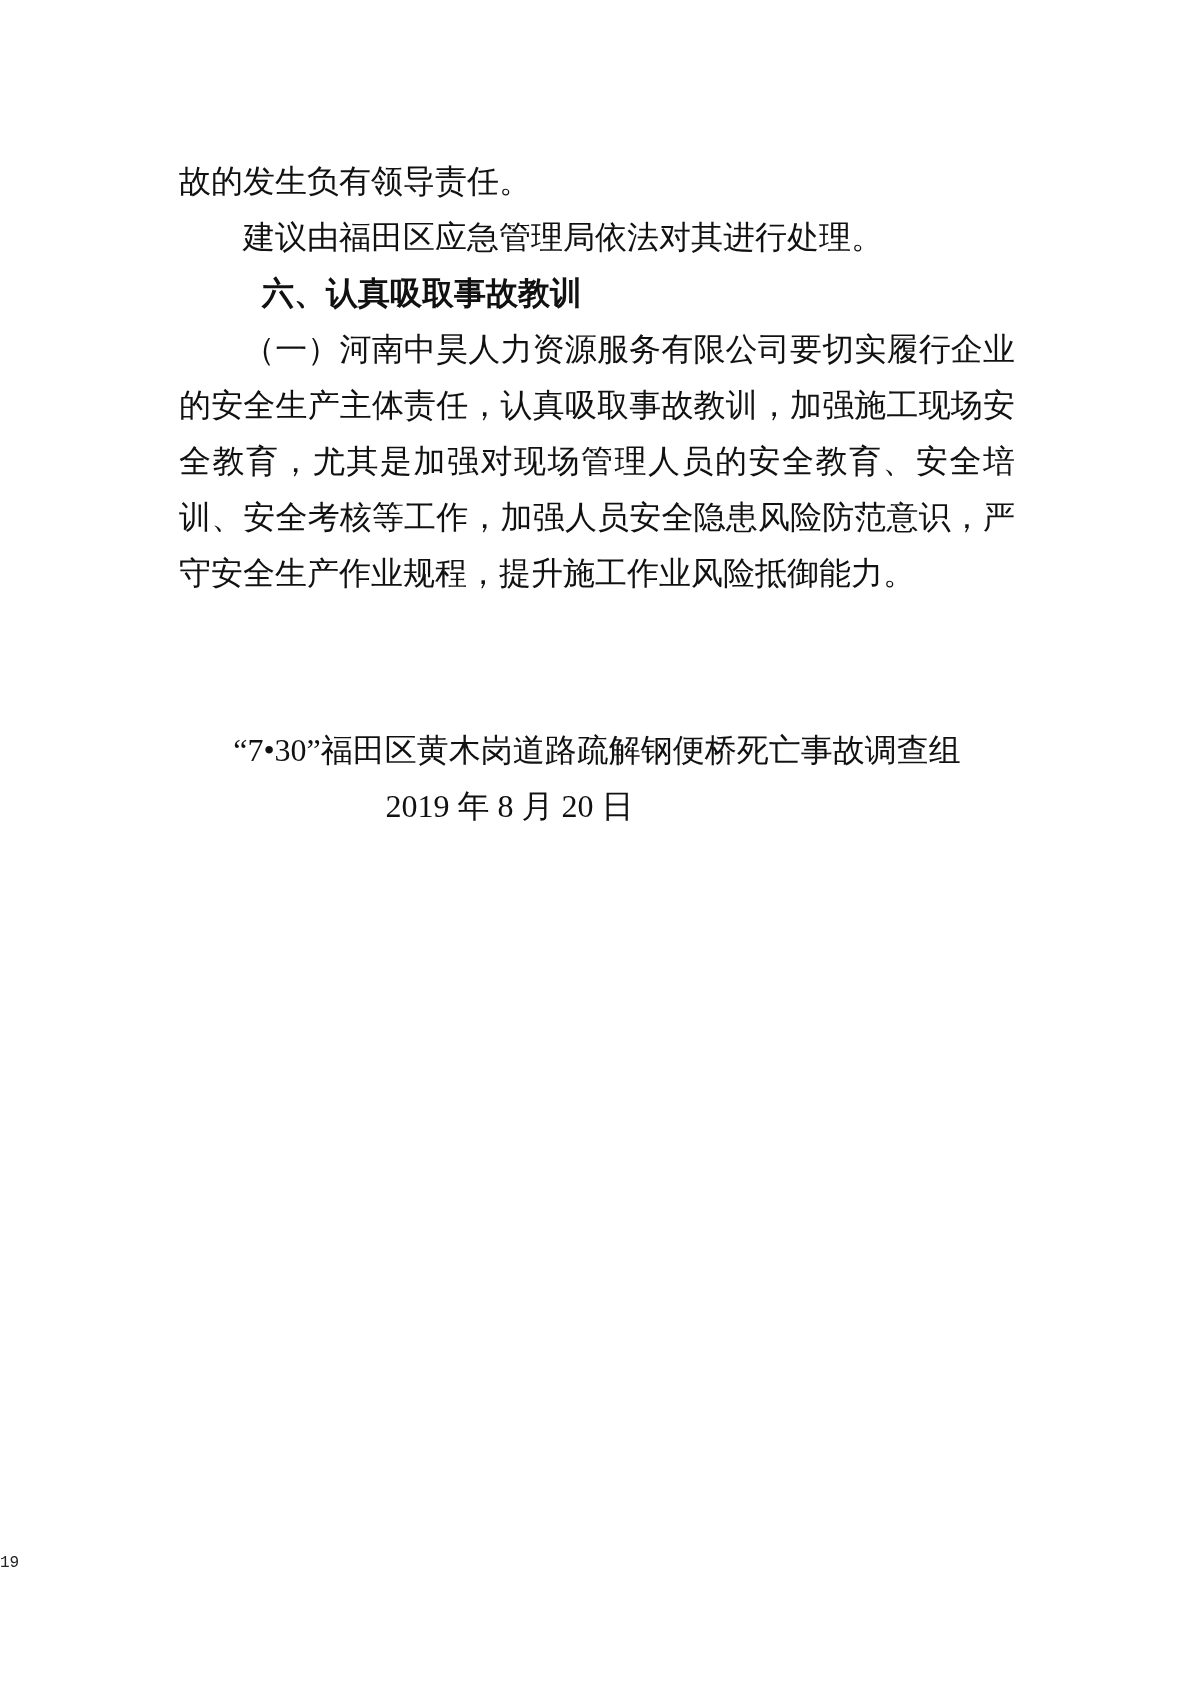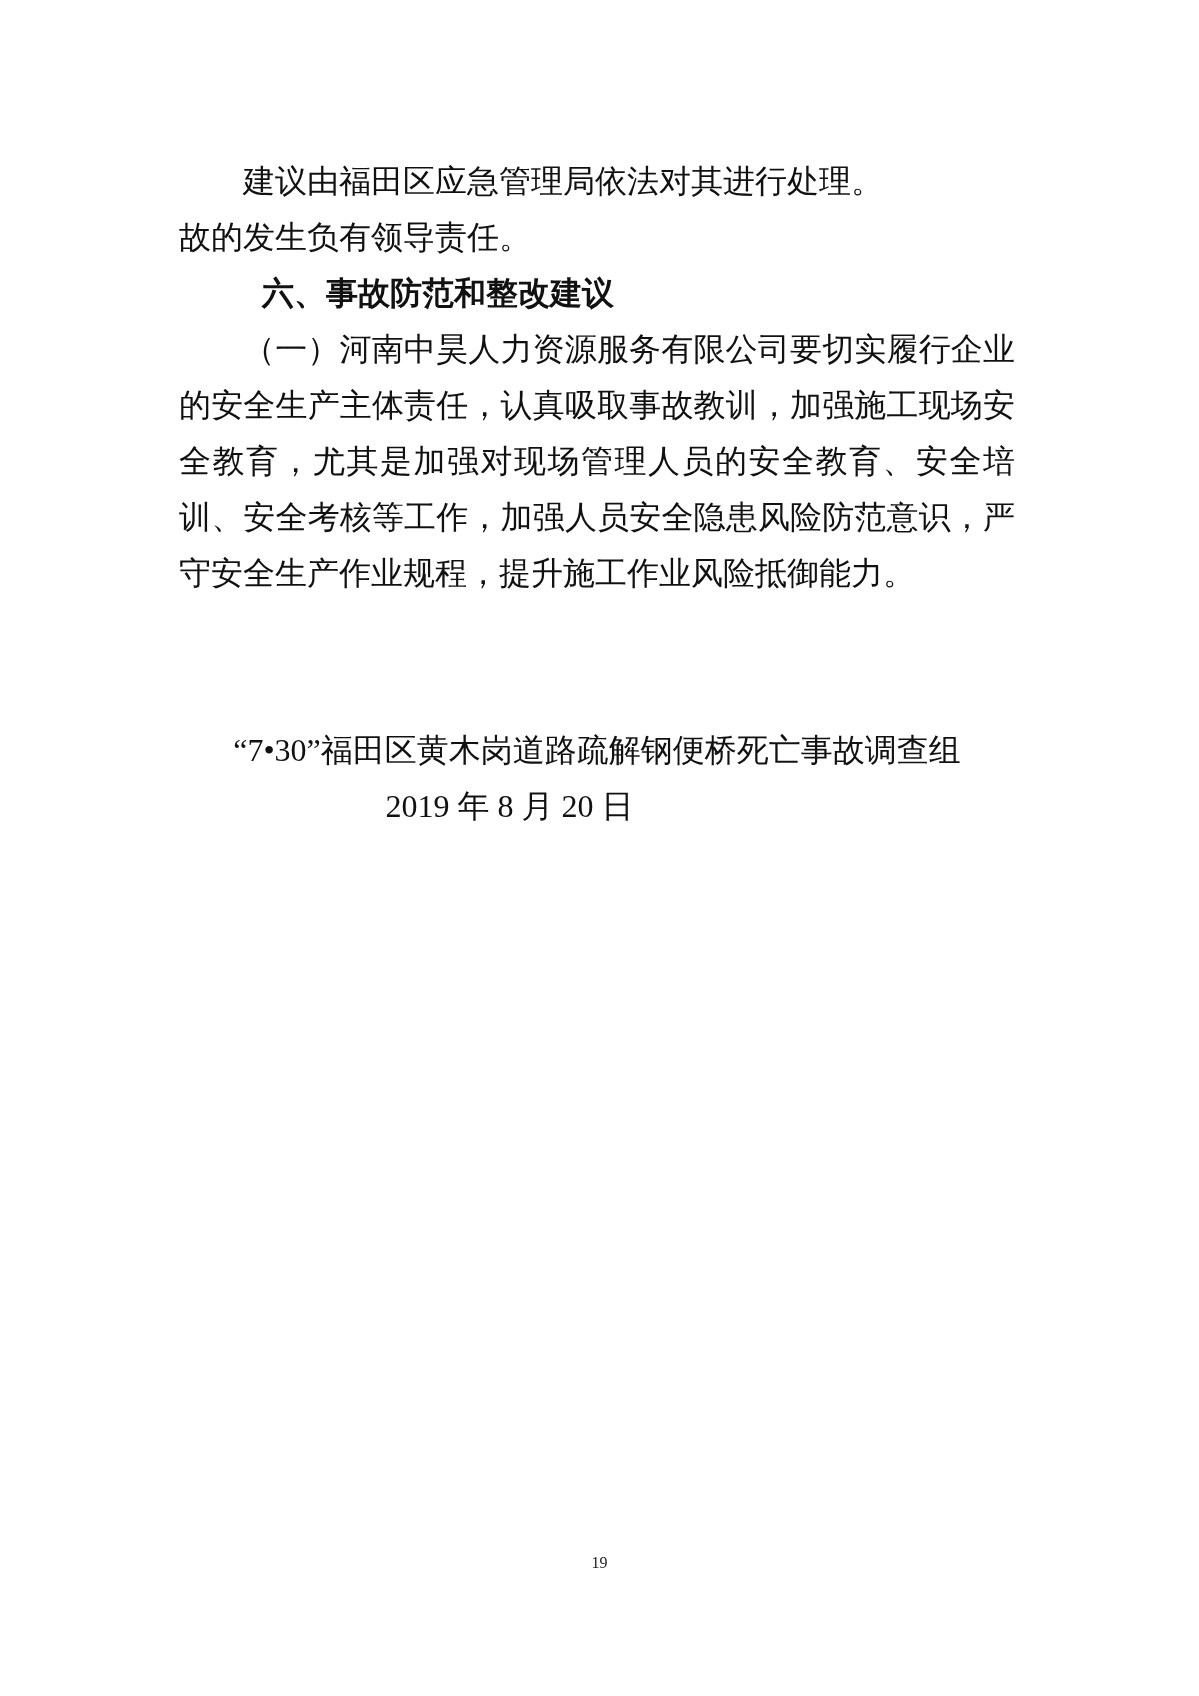--- a/index.html
+++ b/index.html
@@ -54,35 +54,35 @@
     margin: 0;
     text-align: center;
     padding-right: 175px;
     text-indent: 0;
   }
   .page-number {
     position: absolute;
     top: 1552px;
     left: 0;
     width: 100%;
-    text-align: center;
+    text-align: left;
     font-size: 16px;
     line-height: 22px;
     color: #222222;
-    font-family: Liberation Serif, serif;
+    font-family: Liberation Mono, monospace;
   }
 </style>
 </head>
 <body>
 
 <div class="page">
   <div class="body-text">
+    <p class="para no-indent">故的发生负有领导责任。</p>
     <p class="para">建议由福田区应急管理局依法对其进行处理。</p>
-    <p class="para no-indent">故的发生负有领导责任。</p>
-    <h2 class="heading">六、事故防范和整改建议</h2>
+    <h2 class="heading">六、认真吸取事故教训</h2>
     <p class="para">（一）河南中昊人力资源服务有限公司要切实履行企业的安全生产主体责任，认真吸取事故教训，加强施工现场安全教育，尤其是加强对现场管理人员的安全教育、安全培训、安全考核等工作，加强人员安全隐患风险防范意识，严守安全生产作业规程，提升施工作业风险抵御能力。</p>
 
     <div class="signature-block">
       <p class="sig-unit">“7•30”福田区黄木岗道路疏解钢便桥死亡事故调查组</p>
       <p class="sig-date">2019 年 8 月 20 日</p>
     </div>
   </div>
 
   <div class="page-number">19</div>
 </div>

